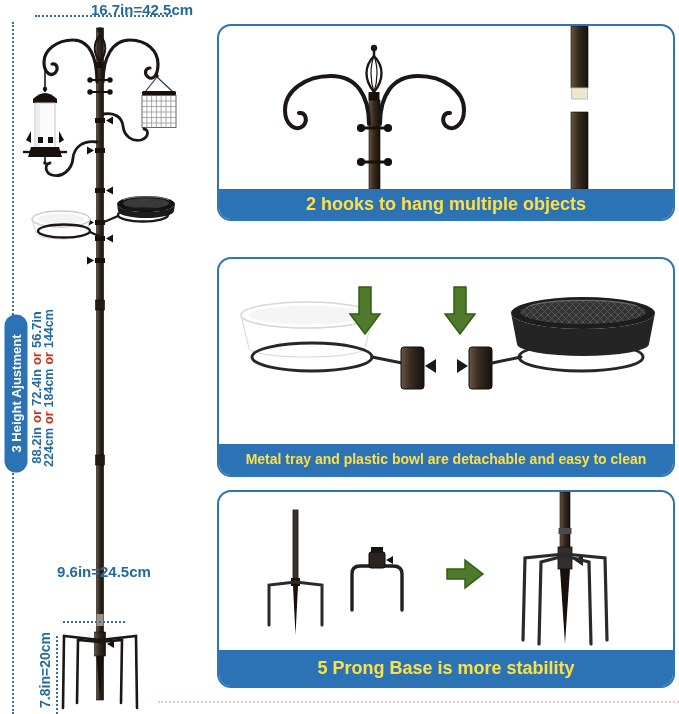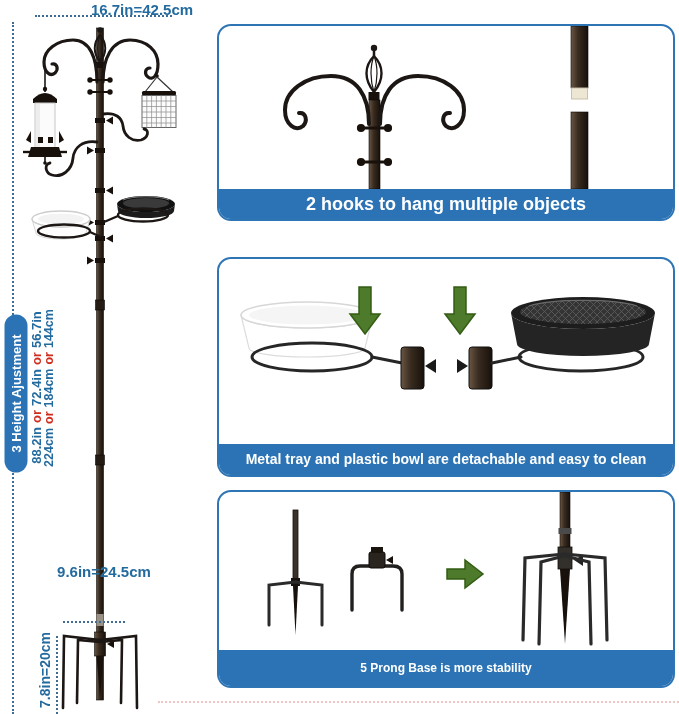--- a/index.html
+++ b/index.html
@@ -11,21 +11,21 @@
   .dot-v{border-left:2px dotted #3f6c92;width:0;}
   .rot{transform:rotate(-90deg);}
   .pill{background:#2b73b4;color:#fff;font-weight:bold;font-size:13px;
         border-radius:12px;text-align:center;line-height:23px;white-space:nowrap;}
   .meas{font-weight:bold;color:#236b9f;text-align:center;white-space:nowrap;}
   .meas .or{color:#cf2e1e;}
   .meas span{margin:0 2px;}
   .panel{position:absolute;left:217px;width:458px;background:#fff;
          border:2.5px solid #2e75b6;border-radius:14px;box-sizing:border-box;overflow:hidden;}
   .panel svg{position:absolute;left:0;top:0;}
-  .caption{position:absolute;left:0;right:0;bottom:0;background:#2b73b4;color:#ffffff;
+  .caption{position:absolute;left:0;right:0;bottom:0;background:#2b73b4;color:#fde047;
            font-weight:bold;text-align:center;white-space:nowrap;}
   .dot-pink{border-top:2px dotted #efc6c6;height:0;}
 </style>
 </head>
 <body>
 
 <div class="stage">
 
   <svg width="0" height="0" style="position:absolute">
     <defs>
@@ -276,17 +276,17 @@
         <path d="M355 68 L364 63 L364 74 Z" fill="#222"></path>
         <g stroke="#2a2a2a" stroke-width="3.2" fill="none" stroke-linecap="round">
           <path d="M345 62 L306 66 L304 148"></path>
           <path d="M345 64 L322 70 L320 152"></path>
           <path d="M346 62 L386 66 L388 148"></path>
           <path d="M346 64 L370 70 L372 152"></path>
         </g>
         <path d="M341 77 L351 77 L346 152 Z" fill="#17100b"></path>
       </g>
     </svg>
-    <div class="caption" style="height:36px;line-height:36px;font-size:12px;">5 Prong Base is more stability</div>
+    <div class="caption" style="height:36px;line-height:36px;font-size:18px;">5 Prong Base is more stability</div>
   </div>
 
   <div class="abs dot-pink" style="left:158px;top:701px;width:521px;"></div>
 </div>
 
 </body></html>

